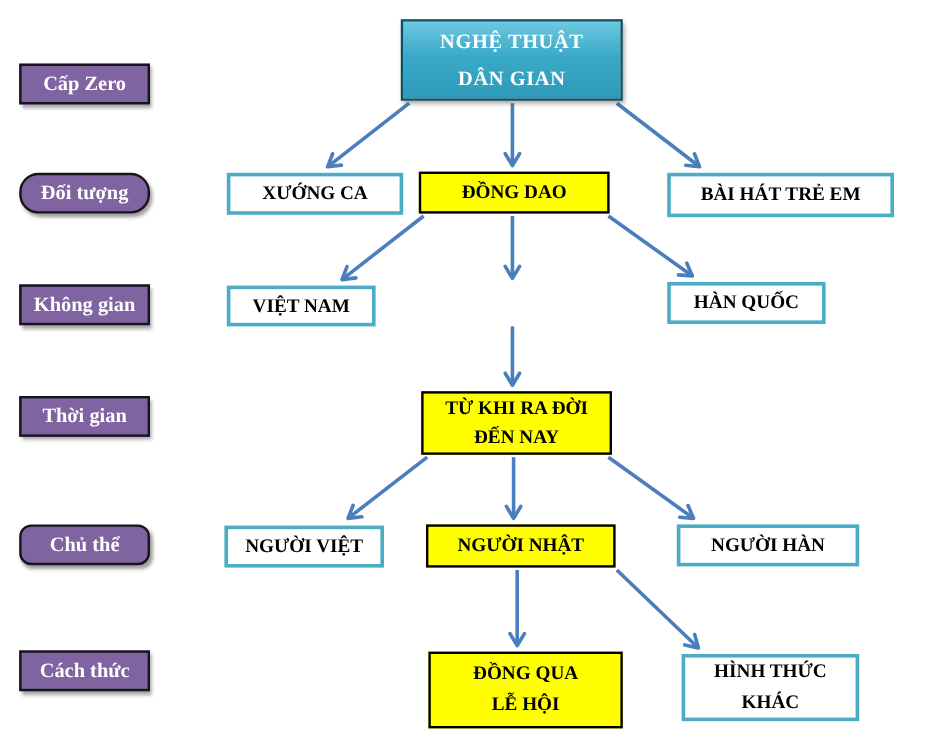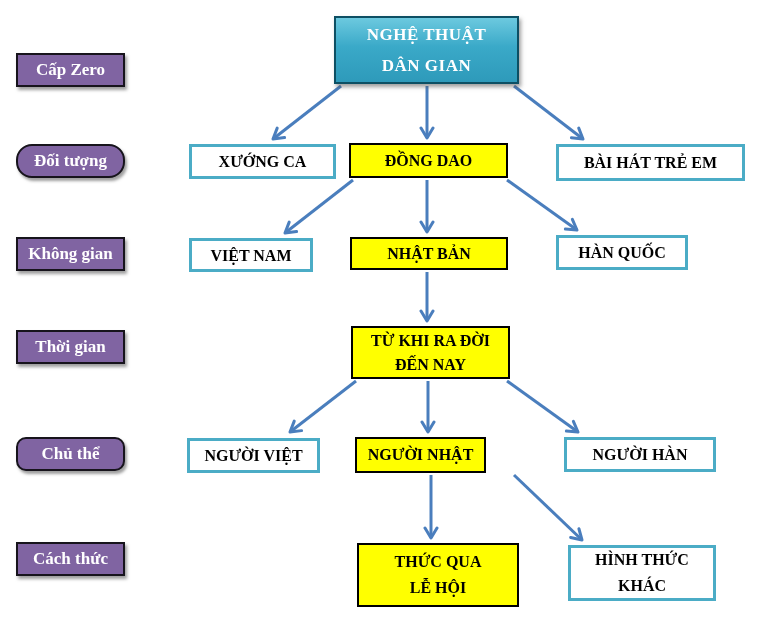--- a/index.html
+++ b/index.html
@@ -73,21 +73,21 @@
   
   #node-root        { left: 334px; top: 16px;  width: 185px; height: 68px; }
   #node-xuong-ca    { left: 189px; top: 144px; width: 147px; height: 35px; }
   #node-dong-dao    { left: 349px; top: 143px; width: 159px; height: 35px; }
   #node-bai-hat     { left: 556px; top: 144px; width: 189px; height: 37px; }
   #node-viet-nam    { left: 189px; top: 238px; width: 124px; height: 34px; }
   #node-nhat-ban    { left: 350px; top: 237px; width: 158px; height: 33px; }
   #node-han-quoc    { left: 556px; top: 235px; width: 132px; height: 35px; }
   #node-tu-khi      { left: 351px; top: 326px; width: 159px; height: 53px; }
   #node-nguoi-viet  { left: 187px; top: 438px; width: 133px; height: 35px; }
-  #node-nguoi-nhat  { left: 355px; top: 437px; width: 131px; height: 36px; }
+  #node-nguoi-nhat  { left: 355px; top: 437px; width: 158px; height: 36px; }
   #node-nguoi-han   { left: 564px; top: 437px; width: 152px; height: 35px; }
   #node-thong-qua   { left: 357px; top: 543px; width: 162px; height: 64px; line-height: 26px; }
   #node-hinh-thuc   { left: 568px; top: 545px; width: 148px; height: 56px; line-height: 26px; }
 </style>
 </head>
 <body>
 
 <div id="canvas">
 
   <svg id="edges" xmlns="http://www.w3.org/2000/svg">
@@ -118,28 +118,27 @@
   <div class="node purple-label lbl" id="lbl-cach-thuc">Cách thức</div>
 
   <div class="node root-box" id="node-root">NGHỆ THUẬT
 DÂN GIAN</div>
 
   <div class="node teal-box" id="node-xuong-ca">XƯỚNG CA</div>
   <div class="node yellow-box" id="node-dong-dao">ĐỒNG DAO</div>
   <div class="node teal-box" id="node-bai-hat">BÀI HÁT TRẺ EM</div>
 
   <div class="node teal-box" id="node-viet-nam">VIỆT NAM</div>
-  <div class="node yellow-box" id="node-nhat-ban">NHẬT BẢN</div>
   <div class="node teal-box" id="node-han-quoc">HÀN QUỐC</div>
 
   <div class="node yellow-box" id="node-tu-khi">TỪ KHI RA ĐỜI
 ĐẾN NAY</div>
 
   <div class="node teal-box" id="node-nguoi-viet">NGƯỜI VIỆT</div>
   <div class="node yellow-box" id="node-nguoi-nhat">NGƯỜI NHẬT</div>
   <div class="node teal-box" id="node-nguoi-han">NGƯỜI HÀN</div>
 
-  <div class="node yellow-box" id="node-thong-qua">THỨC QUA
+  <div class="node yellow-box" id="node-thong-qua">ĐỒNG QUA
 LỄ HỘI</div>
   <div class="node teal-box" id="node-hinh-thuc">HÌNH THỨC
 KHÁC</div>
 
 </div>
 
 </body></html>

